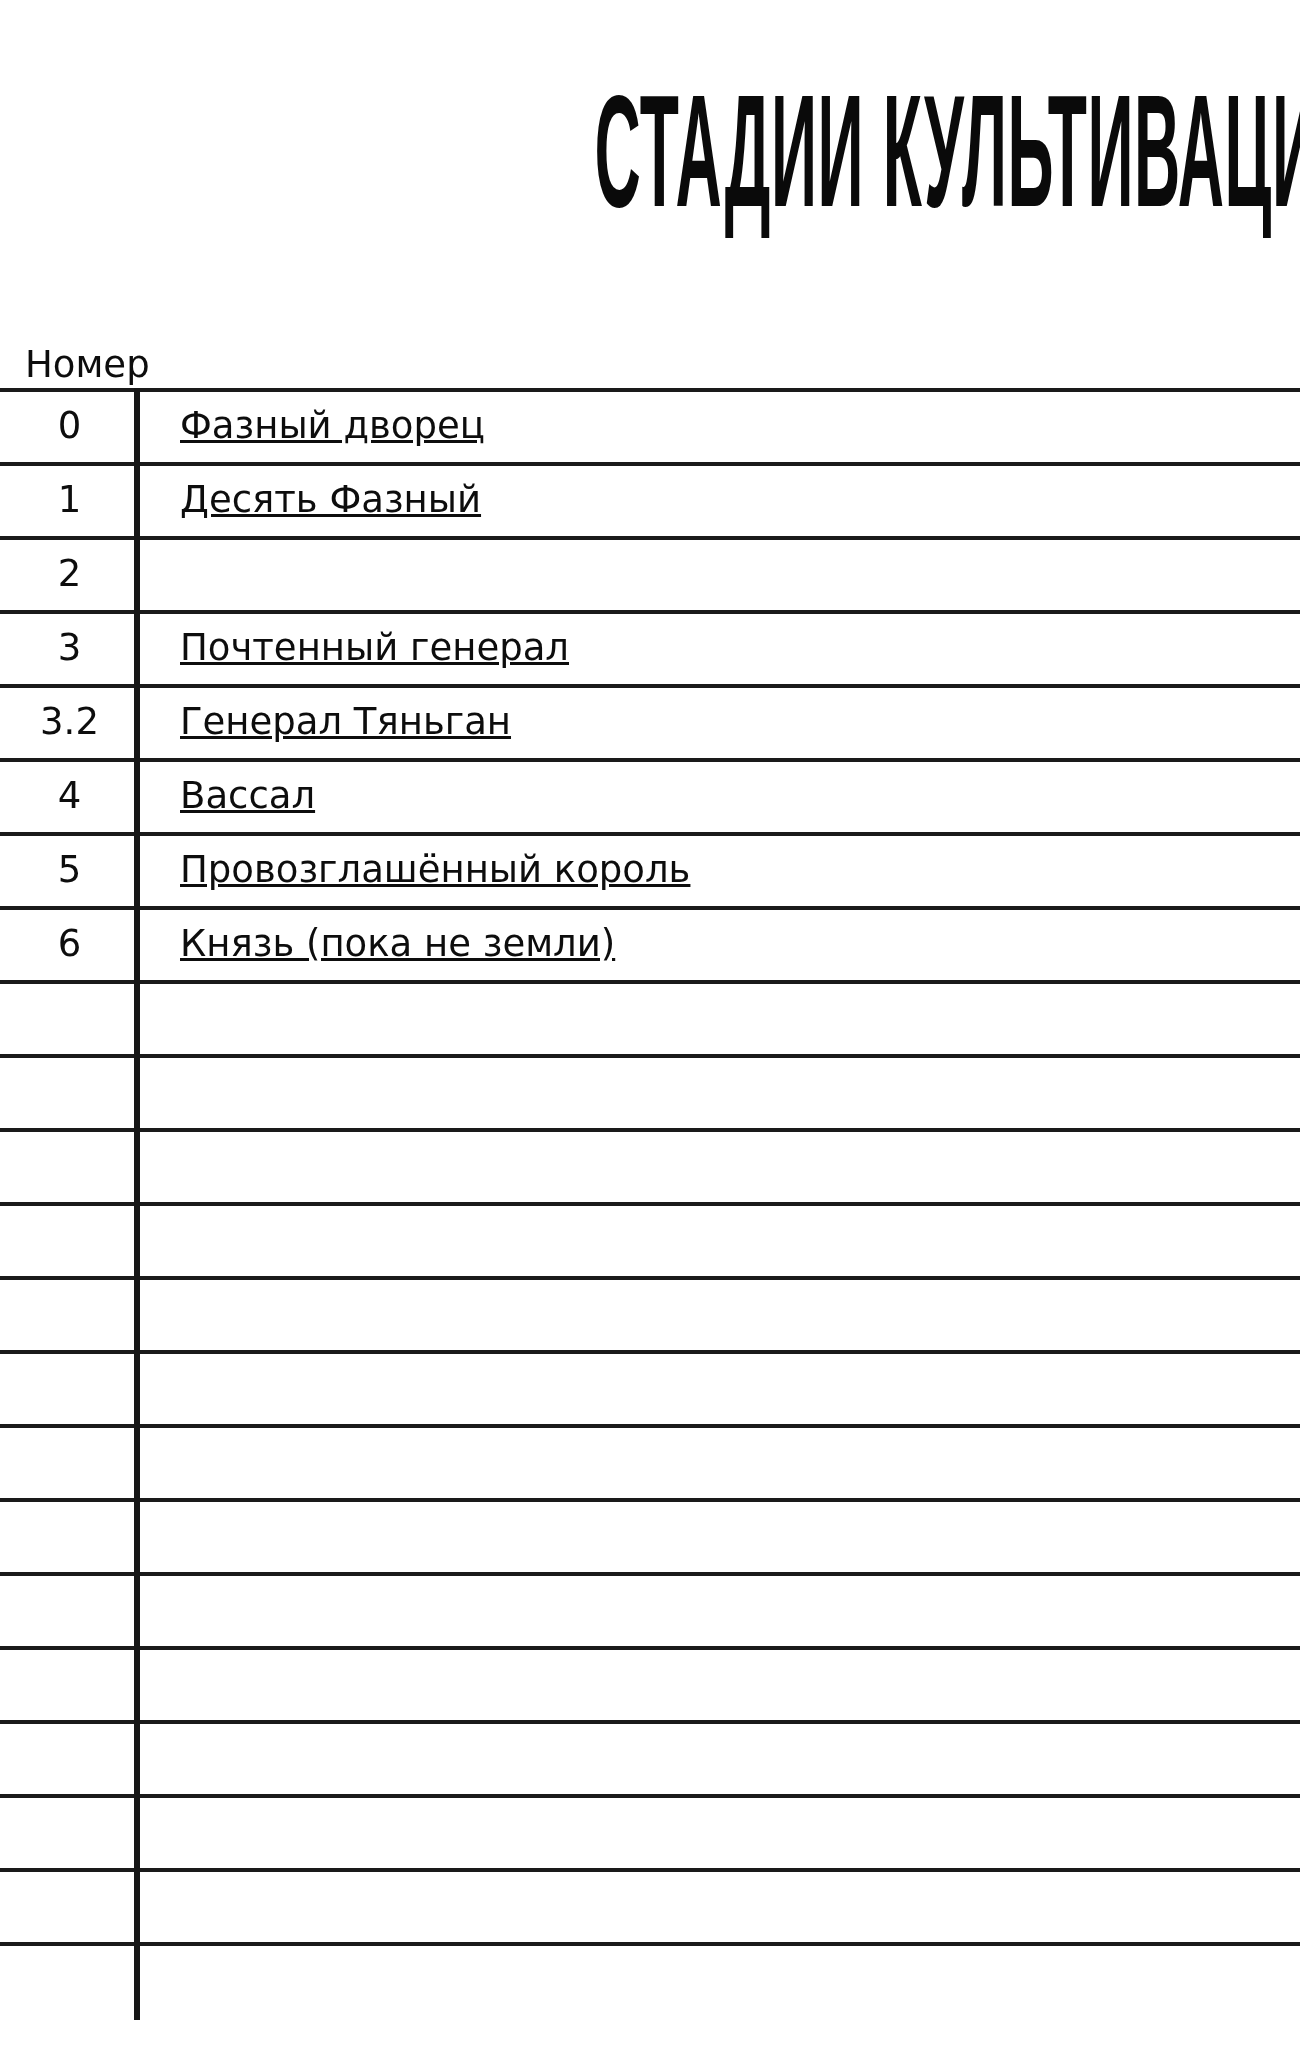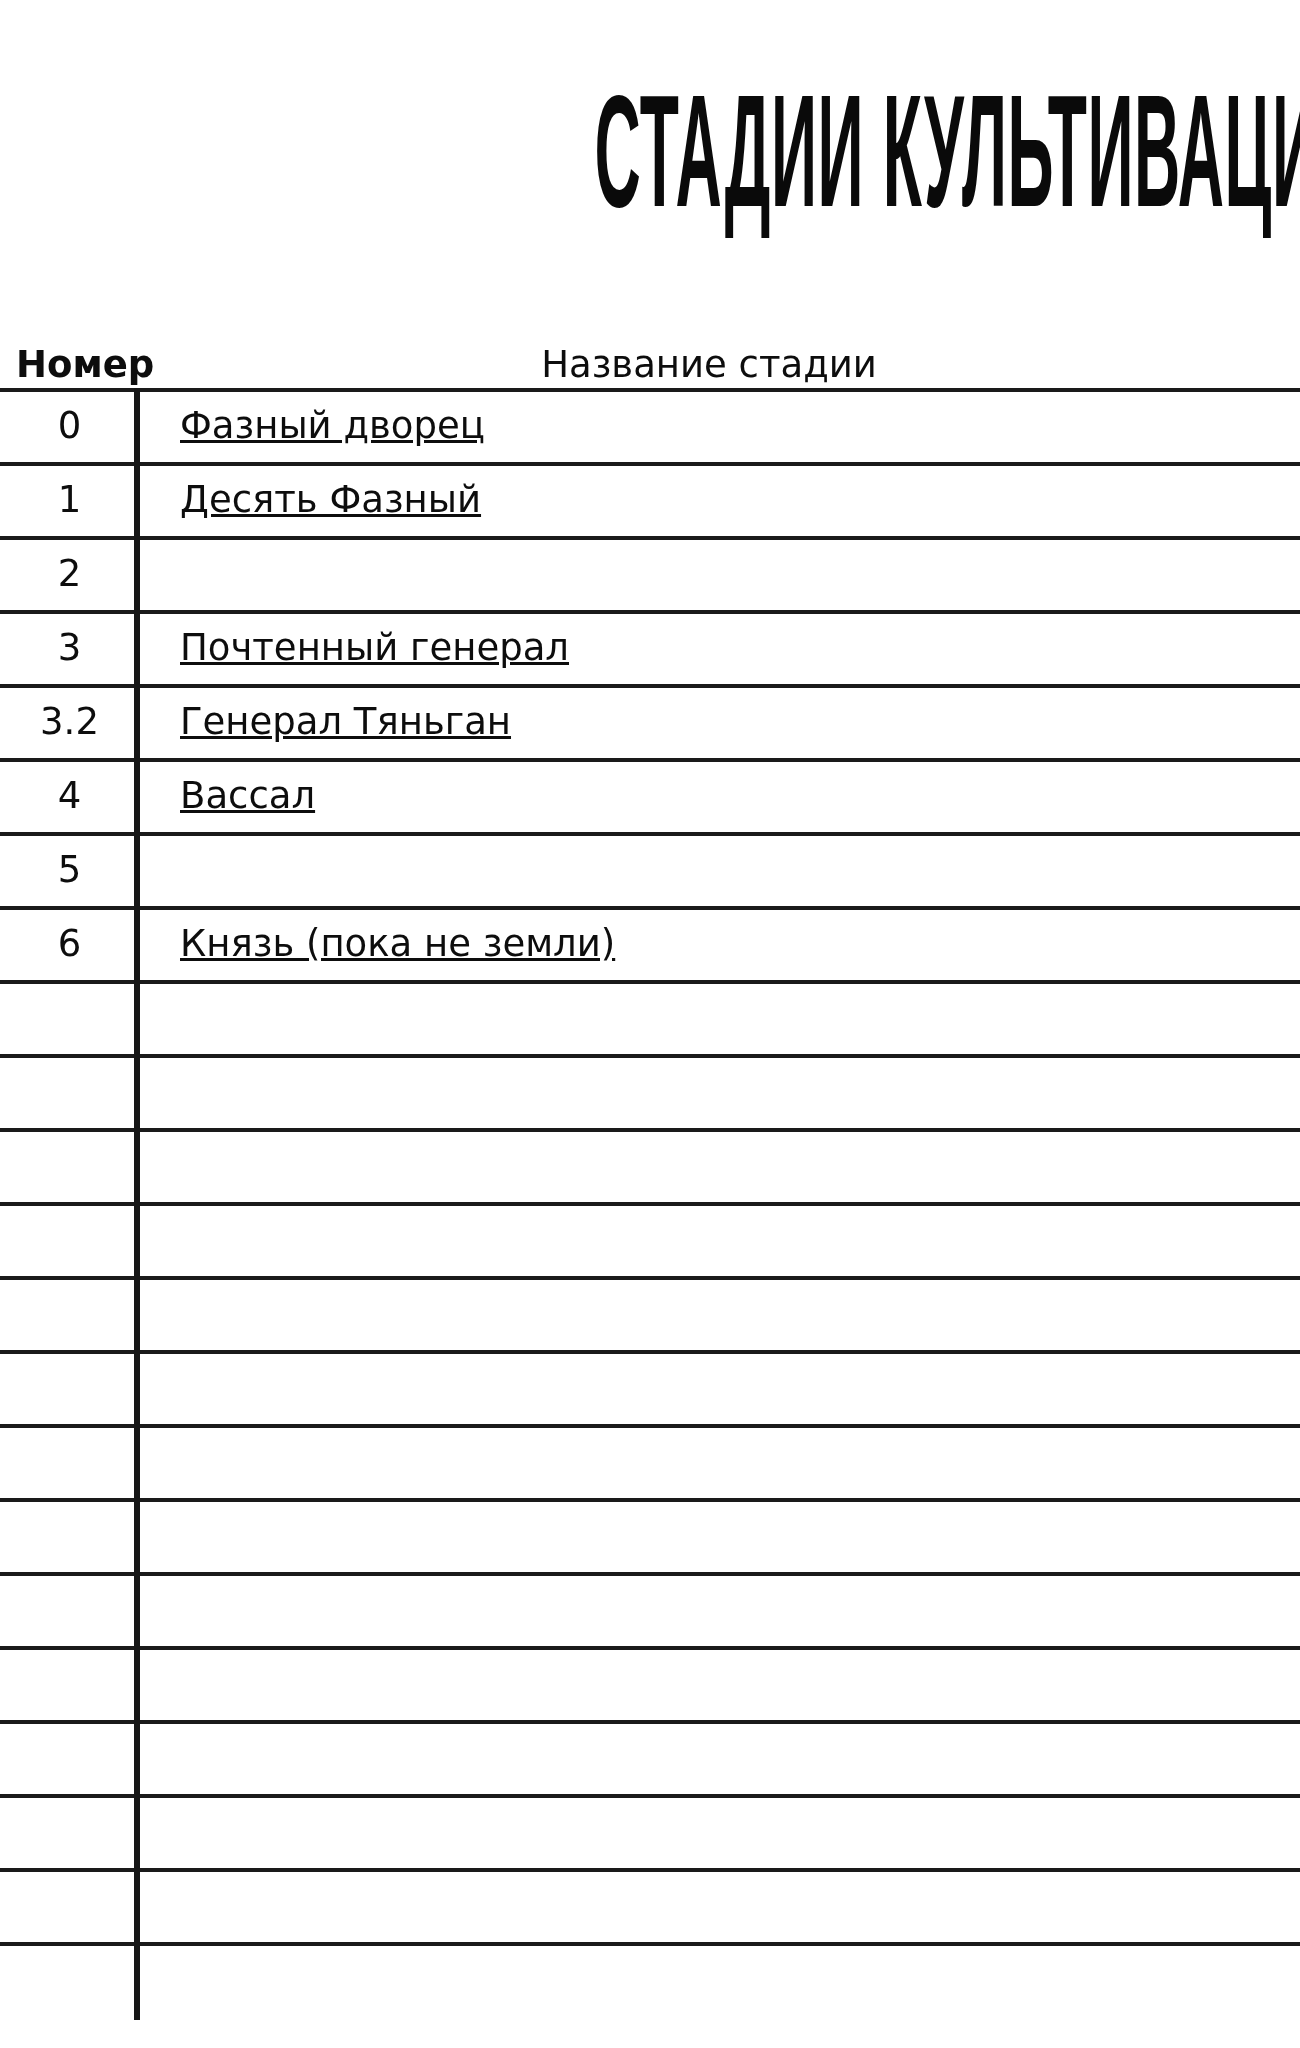--- a/index.html
+++ b/index.html
@@ -40,23 +40,22 @@
   .thead {
     position: absolute;
     top: 326px;
     left: 0;
     width: 100%;
     height: 62px;
     font-size: 37px;
   }
   .th-num {
     position: absolute;
-    left: 16px;
+    left: 25px;
     bottom: 2px;
-    font-weight: bold;
   }
   .th-name {
     position: absolute;
     left: 139px;
     width: 1140px;
     bottom: 2px;
     text-align: center;
   }
   
   .table {
@@ -102,21 +101,20 @@
 <body>
 
 <div class="page">
 
   <div class="title">
     <span class="title-inner">СТАДИИ КУЛЬТИВАЦИИ:</span>
   </div>
 
   <div class="thead">
     <span class="th-num">Номер</span>
-    <span class="th-name">Название стадии</span>
   </div>
 
   <div class="table">
     <div class="row">
       <div class="cell-num">0</div>
       <div class="cell-name">Фазный дворец</div>
     </div>
     <div class="row">
       <div class="cell-num">1</div>
       <div class="cell-name">Десять Фазный</div>
@@ -131,20 +129,21 @@
     <div class="row">
       <div class="cell-num">3.2</div>
       <div class="cell-name">Генерал Тяньган</div>
     </div>
     <div class="row">
       <div class="cell-num">4</div>
       <div class="cell-name">Вассал</div>
     </div>
     <div class="row">
       <div class="cell-num">5</div>
+      <div class="cell-name">Провозглашённый король</div>
     </div>
     <div class="row">
       <div class="cell-num">6</div>
       <div class="cell-name">Князь (пока не земли)</div>
     </div>
 
     <div class="row">
         <div class="cell-num"></div>
         <div class="cell-name"></div>
       </div>

